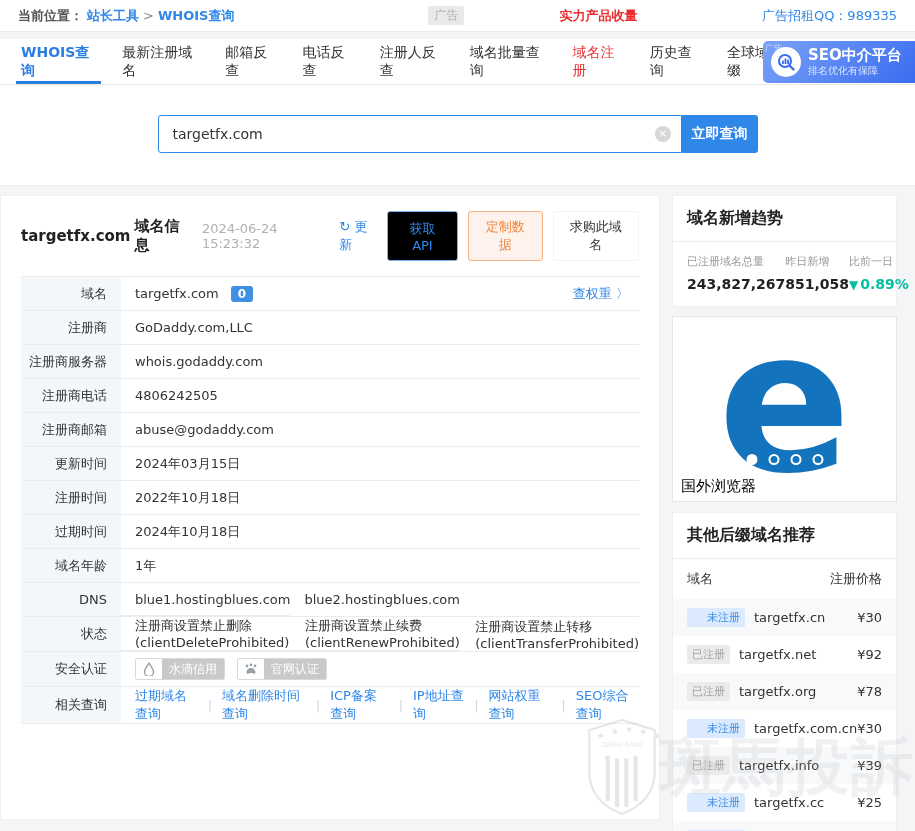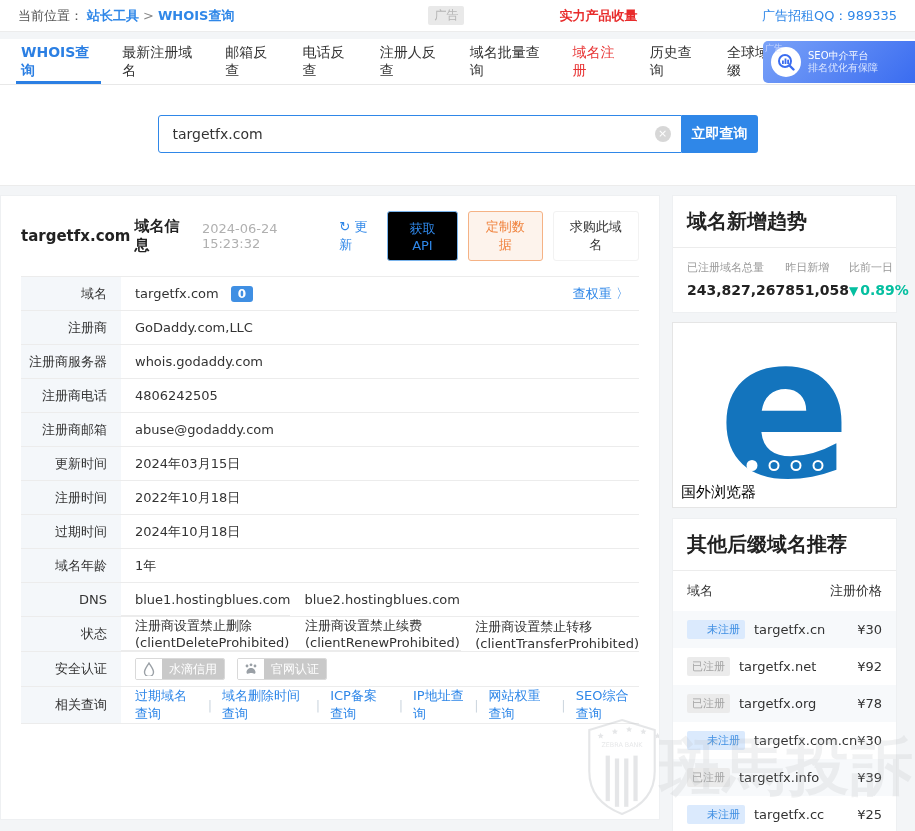--- a/index.html
+++ b/index.html
@@ -2,21 +2,21 @@
 <html><head>
 <meta charset="utf-8">
 <style>
   * { margin:0; padding:0; box-sizing:border-box; }
   html,body { width:915px; height:831px; overflow:hidden; background:#f3f5f7;
     font-family:"DejaVu Sans","Liberation Sans",sans-serif; font-size:13px; color:#333; }
 
   
   .topbar { height:32px; background:#fff; border-bottom:1px solid #ececec;
     display:flex; align-items:center; padding:0 18px; }
-  .crumb-prefix { color:#555; font-weight:normal; }
+  .crumb-prefix { color:#555; font-weight:bold; }
   .crumb-link { color:#2f87e8; font-weight:bold; text-decoration:none; margin:0 4px; cursor:pointer; }
   .crumb-sep { color:#888; }
   .ad-badge { background:#e9e9e9; color:#b5b5b5; font-size:12px; padding:1px 6px; border-radius:2px; margin-left:190px; }
   .ad-text { color:#e82b2b; font-weight:bold; margin-left:95px; }
   .qq-text { margin-left:auto; color:#2f87e8; }
 
   .gap { height:7px; }
 
   
   .navsearch { background:#fff; border-bottom:1px solid #ececec; }
@@ -24,21 +24,21 @@
   .nav-item { display:flex; align-items:center; padding:0 13px; font-size:14px; color:#333; cursor:pointer; position:relative; }
   .nav-item.active { color:#2b7fe3; font-weight:bold; }
   .nav-item.active::after { content:""; position:absolute; left:8px; right:8px; bottom:0; height:3px; background:#2b7fe3; }
   .nav-item.red { color:#e83535; }
   .seo-badge { position:absolute; right:0; top:2px; height:42px; width:152px;
     background:linear-gradient(135deg,#7aa2f8,#3a6cf0); border-radius:5px 0 0 5px;
     display:flex; align-items:center; padding:0 10px 0 8px; cursor:pointer; }
   .seo-ad-tag { position:absolute; left:2px; top:1px; font-size:9px; color:#dfe6ff; opacity:.75; }
   .seo-circle { width:30px; height:30px; background:#fff; border-radius:50%; display:flex; align-items:center; justify-content:center; flex:none; }
   .seo-text { margin-left:7px; line-height:1.25; }
-  .seo-title { color:#fff; font-weight:normal; font-size:10px; }
+  .seo-title { color:#fff; font-weight:bold; font-size:15px; }
   .seo-sub { color:#dbe6ff; font-size:10px; }
 
   
   .search-area { height:100px; display:flex; justify-content:center; align-items:flex-start; padding-top:30px; }
   .search-wrap { display:flex; }
   .search-box { width:524px; height:38px; border:1px solid #2f87e8; border-radius:3px 0 0 3px;
     position:relative; display:flex; align-items:center; background:#fff; }
   .search-input { border:none; outline:none; flex:1; height:100%; padding:0 34px 0 14px; font-size:14px; color:#333;
     font-family:"DejaVu Sans","Liberation Sans",sans-serif; background:transparent; }
   .clear-icon { position:absolute; right:10px; width:16px; height:16px; border-radius:50%;
@@ -75,21 +75,21 @@
     padding:1px 7px; margin-left:12px; }
   .weight-link { position:absolute; right:10px; color:#2f87e8; cursor:pointer; }
   .cert { display:inline-flex; margin-right:12px; cursor:pointer; height:22px; border:1px solid #d9d9d9; border-radius:2px; overflow:hidden; }
   .cert-icon { width:26px; background:#fff; display:flex; align-items:center; justify-content:center; }
   .cert-label { background:#c9c9c9; color:#fff; font-size:12px; display:flex; align-items:center; padding:0 7px; }
   .rel-link { color:#2f87e8; cursor:pointer; }
   .rel-sep { color:#cfd8e0; margin:0 10px; }
 
   
   .sidebar { width:225px; flex:none; margin-left:12px; }
-  .sb-title { font-size:20px; font-weight:bold; color:#222; padding:12px 14px; border-bottom:1px solid #ececec; }
+  .sb-title { font-size:16px; font-weight:bold; color:#222; padding:12px 14px; border-bottom:1px solid #ececec; }
   .stats { display:flex; padding:12px 14px 14px; justify-content:space-between; }
   .stat-label { font-size:11px; color:#999; }
   .stat-value { font-size:14px; font-weight:bold; color:#222; margin-top:7px; }
   .stat-value.down { color:#04bfa0; }
   .down-tri { font-size:12px; margin-right:2px; }
 
   .browser-card { margin-top:9px; height:186px; position:relative; overflow:hidden; border:1px solid #e5e5e5; background:#fff; }
   .edge-e { position:absolute; left:50%; top:46%; transform:translate(-50%,-50%); font-size:196px; font-weight:bold;
     color:#1374bd; line-height:1; cursor:pointer; }
   .dots { position:absolute; left:50%; transform:translateX(-50%); bottom:36px; display:flex; gap:11px; }

